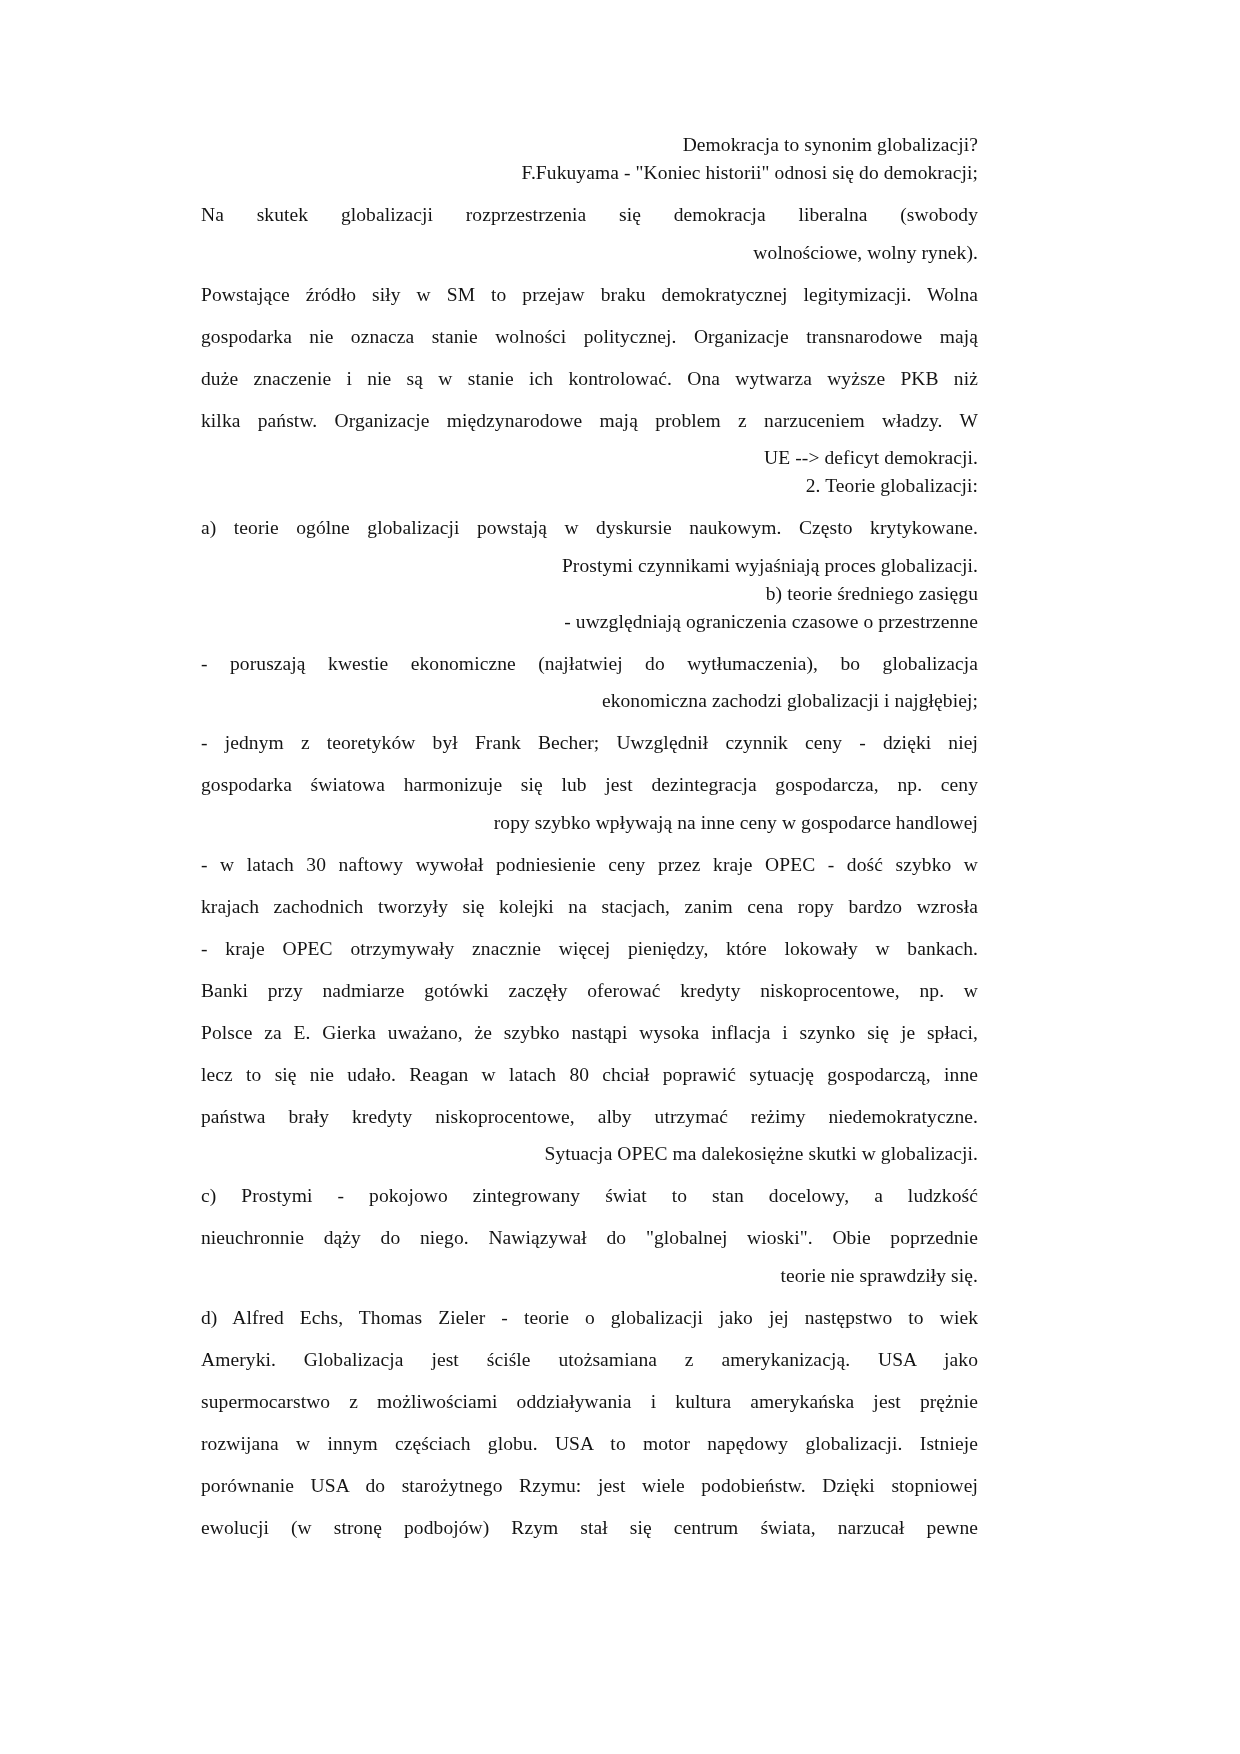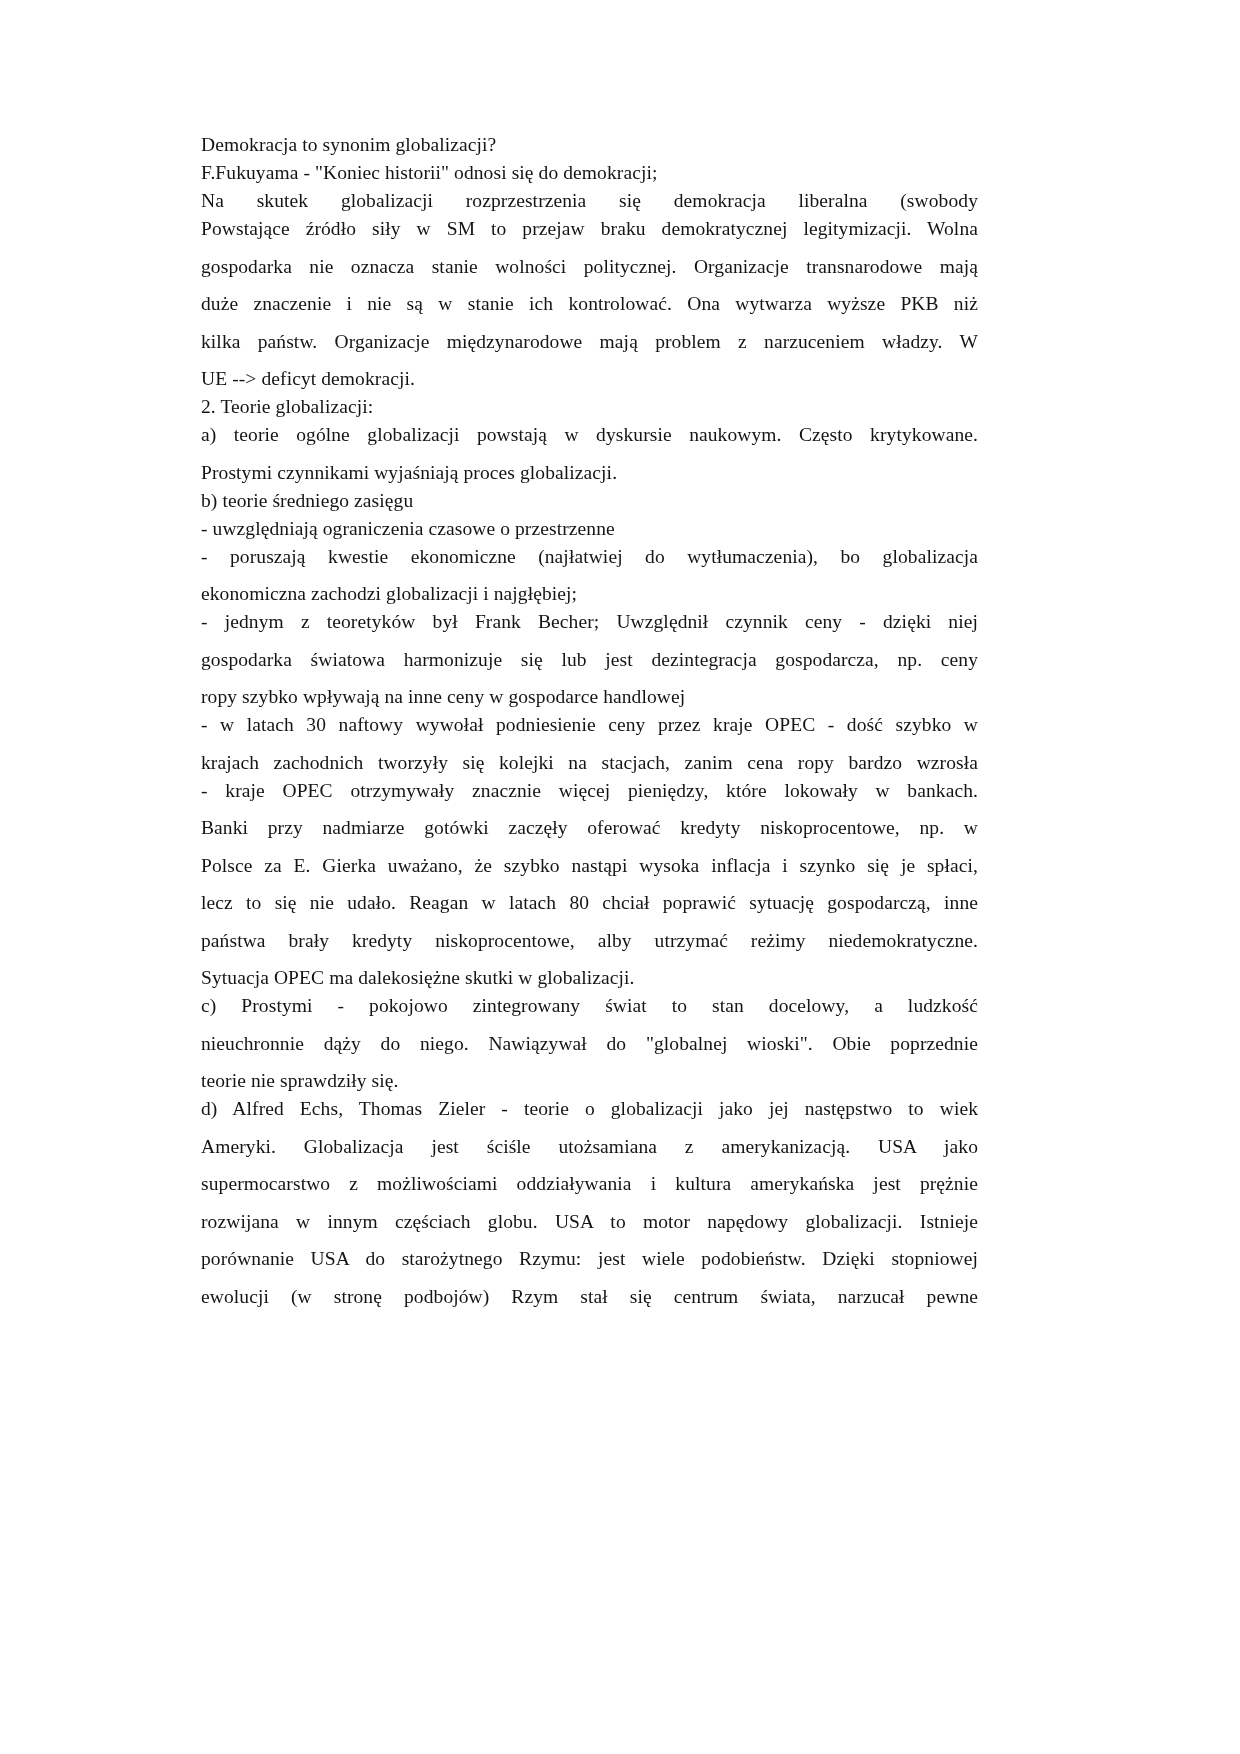--- a/index.html
+++ b/index.html
@@ -25,40 +25,42 @@
     position: absolute;
     left: 201px;
     top: 131px;
     width: 777px;
     color: #141414;
     font-size: 19.5px;
     letter-spacing: 0.1px;
   }
   .line {
     line-height: 28px;
-    text-align: left;
+    text-align: right;
     -webkit-font-smoothing: antialiased;
   }
   .line.loose {
     margin-top: 9.5px;
   }
   .line.just {
     text-align: justify;
     text-align-last: justify;
+    margin-top: 14px;
   }
 </style>
 </head>
 <body>
 
 <div class="page">
   <div class="doc-body">
 
   <div class="line">Demokracja to synonim globalizacji?</div>
       <div class="line">F.Fukuyama - "Koniec historii" odnosi się do demokracji;</div>
       <div class="line just">Na skutek globalizacji rozprzestrzenia się demokracja liberalna (swobody</div>
+      <div class="line loose">wolnościowe, wolny rynek).</div>
       <div class="line just">Powstające źródło siły w SM to przejaw braku demokratycznej legitymizacji. Wolna</div>
       <div class="line just loose">gospodarka nie oznacza stanie wolności politycznej. Organizacje transnarodowe mają</div>
       <div class="line just loose">duże znaczenie i nie są w stanie ich kontrolować. Ona wytwarza wyższe PKB niż</div>
       <div class="line just loose">kilka państw. Organizacje międzynarodowe mają problem z narzuceniem władzy. W</div>
       <div class="line loose">UE --&gt; deficyt demokracji.</div>
       <div class="line">2. Teorie globalizacji:</div>
       <div class="line just">a) teorie ogólne globalizacji powstają w dyskursie naukowym. Często krytykowane.</div>
       <div class="line loose">Prostymi czynnikami wyjaśniają proces globalizacji.</div>
       <div class="line">b) teorie średniego zasięgu</div>
       <div class="line">- uwzględniają ograniczenia czasowe o przestrzenne</div>

